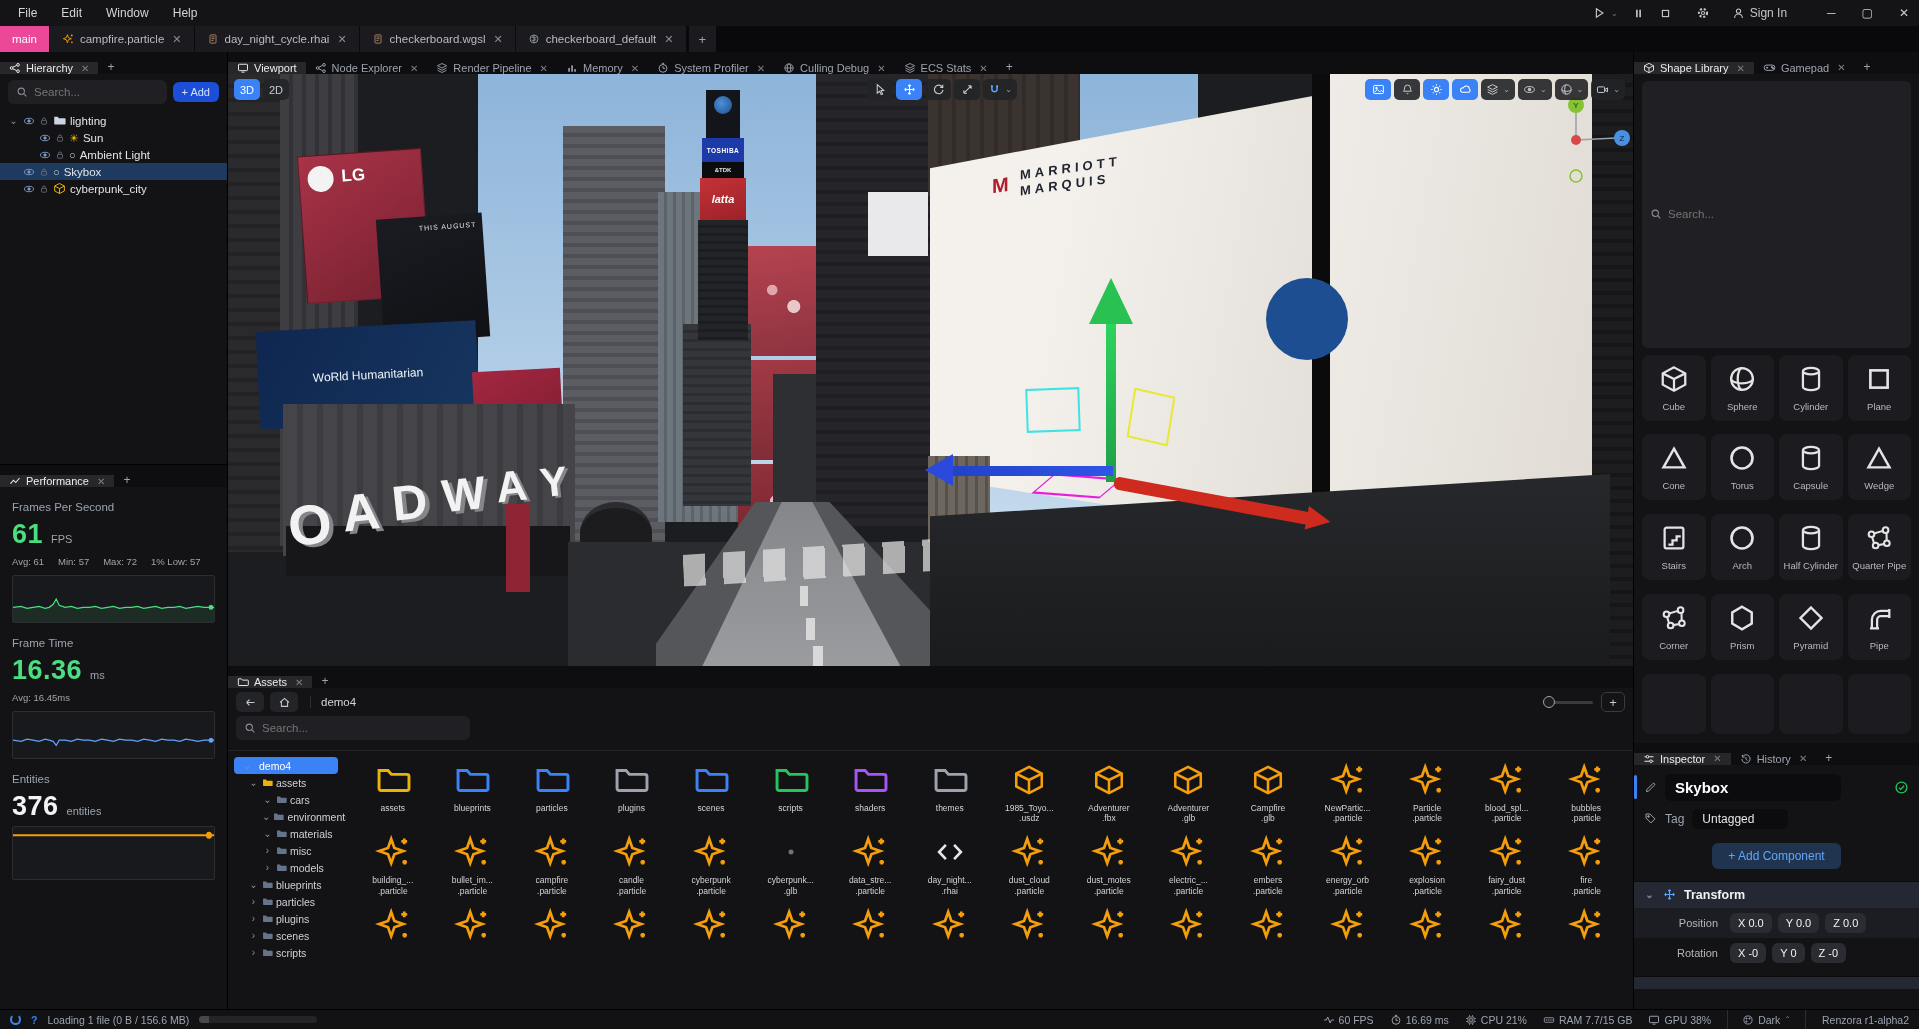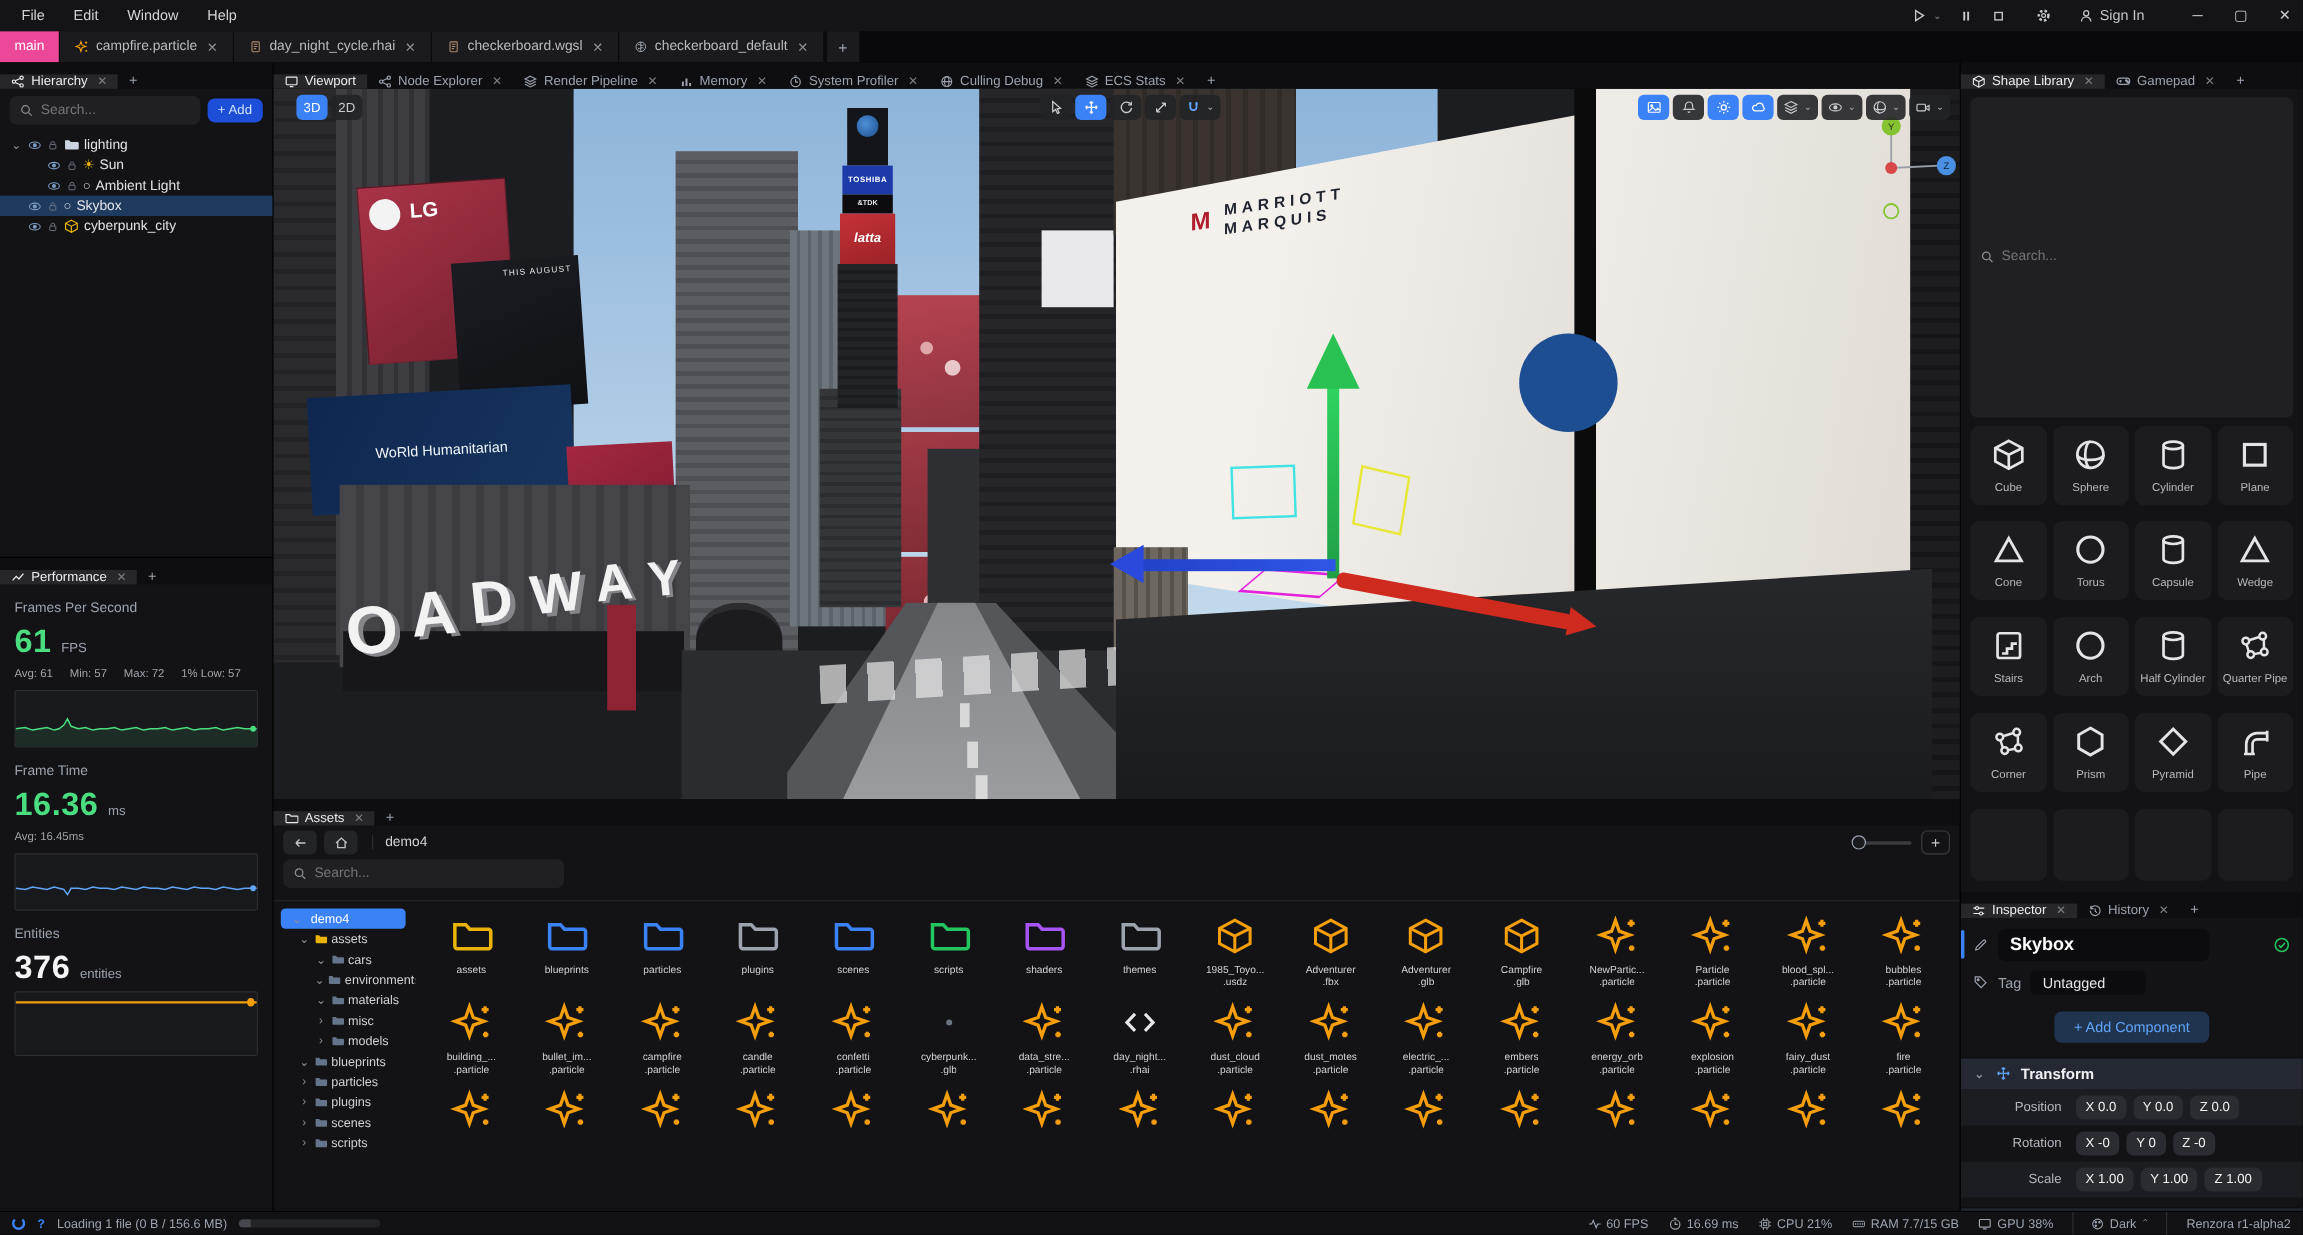--- a/index.html
+++ b/index.html
@@ -850,21 +850,21 @@
             <circle cx="78" cy="46" r="8" fill="#4a90e2"></circle>
             <circle cx="32" cy="48" r="5" fill="#d84848"></circle>
             <circle cx="32" cy="84" r="6" fill="none" stroke="#86c332" stroke-width="1.5"></circle>
             <text x="32" y="16" text-anchor="middle" font-size="8" fill="#1c2a10" font-family="Liberation Sans, sans-serif">Y</text>
             <text x="78" y="49" text-anchor="middle" font-size="8" fill="#0d1e33" font-family="Liberation Sans, sans-serif">Z</text>
           </svg>
         </div>
       </div>
 
       <div class="vtools">
-        <div class="tgrp" style="left:6px;margin-left:13px;">
+        <div class="tgrp" style="left:6px;">
           <div class="tbtn on">3D</div>
           <div class="tbtn">2D</div>
         </div>
         <div class="tgrp" style="left:45.5%;">
           <div class="tbtn">
               <svg class="ico" width="13" height="13">
                 <use href="#s-cursor"></use>
               </svg>
             </div>
           <div class="tbtn on">
@@ -1345,21 +1345,21 @@
               </div>
 
               <div class="tile" data-icon="sparkle">
                 <div class="ticon" style="color: rgb(245, 158, 11);">
 
                   <svg class="i-sparkle" width="36" height="36">
                     <use href="#s-sparkle"></use>
                   </svg>
 
                 </div>
-                <span class="tl">confetti</span>
+                <span class="tl">cyberpunk</span>
                 <span class="tl">.particle</span>
               </div>
 
               <div class="tile" data-icon="dot">
                 <div class="ticon" style="color: rgb(107, 114, 128);">
 
                   <svg class="i-dot" width="8" height="8" viewBox="0 0 8 8">
                     <circle cx="4" cy="4" r="2.5" fill="currentColor"></circle>
                   </svg>
                 </div>
@@ -1797,26 +1797,20 @@
         <span class="plabel">Position</span>
         <span class="chip">X 0.0</span>
         <span class="chip">Y 0.0</span>
         <span class="chip">Z 0.0</span>
       </div>
       <div class="prow">
         <span class="plabel">Rotation</span>
         <span class="chip">X -0</span>
         <span class="chip">Y 0</span>
         <span class="chip">Z -0</span>
-      </div>
-      <div class="prow band">
-        <span class="plabel">Scale</span>
-        <span class="chip">X 1.00</span>
-        <span class="chip">Y 1.00</span>
-        <span class="chip">Z 1.00</span>
       </div>
 
       <div class="sect-h" style="margin-top:8px">
 
         <span class="sp"></span>
 
       </div>
 
     </div>
   </div>

